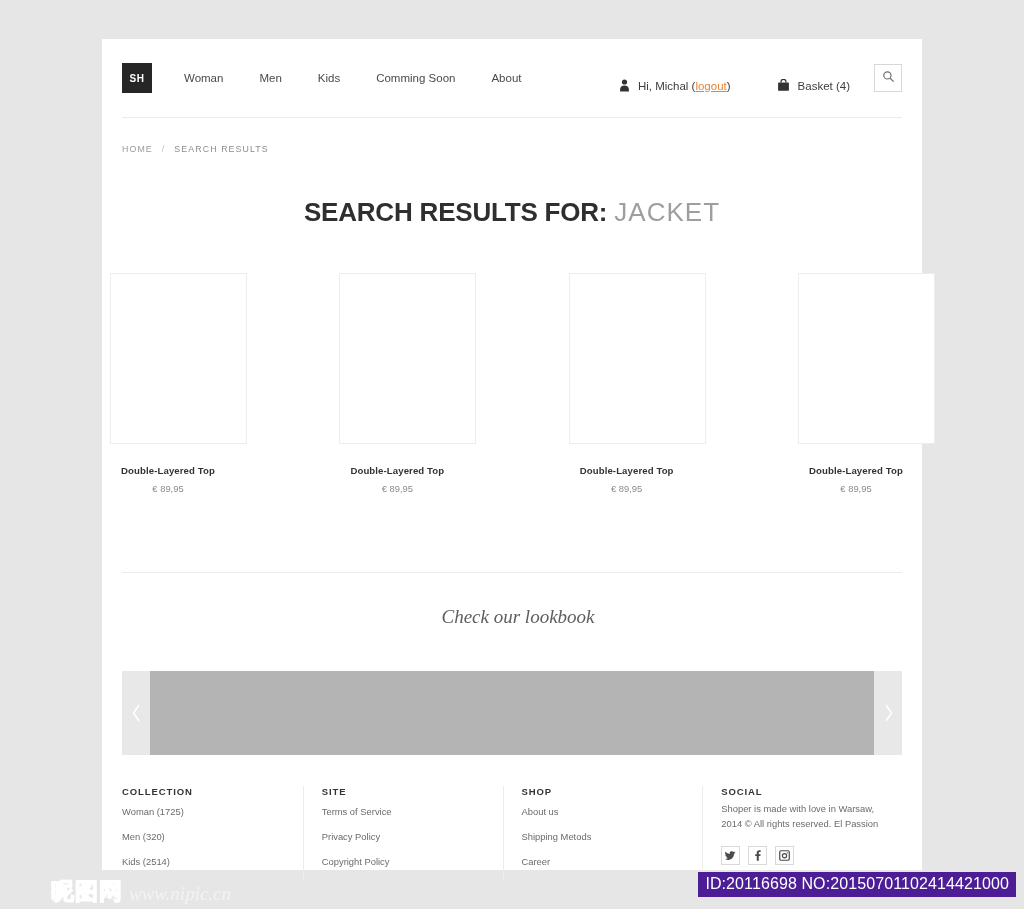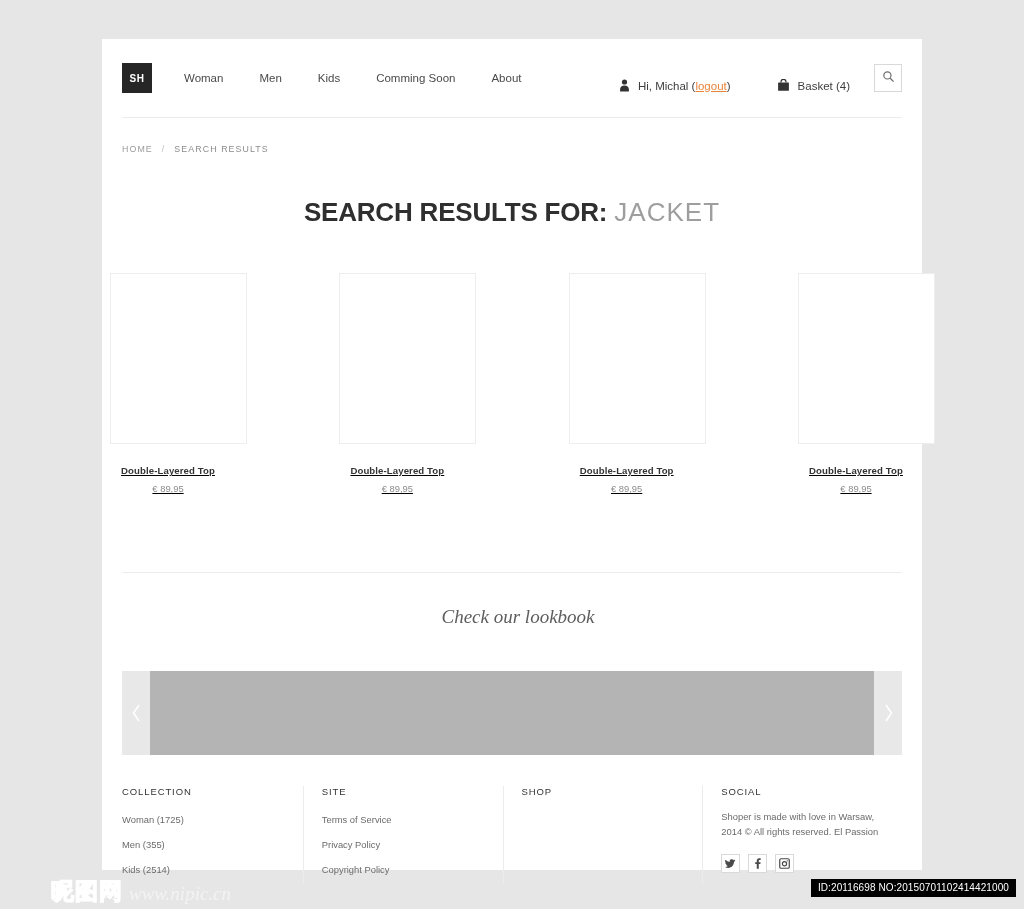--- a/index.html
+++ b/index.html
@@ -146,21 +146,21 @@
     color: #7c7c7c;
     margin-top: 10px;
   }
 
   
   .grid {
     display: flex;
     justify-content: space-between;
     padding: 45px 8px 0 8px;
   }
-  .card { width: 116px; text-decoration: underline; }
+  .card { width: 116px; }
   .thumb {
     width: 137px;
     height: 171px;
     border: 1px solid #ededed;
     background: #ffffff;
   }
   .card-name {
     text-align: center;
     font-size: 9.6px;
     font-weight: bold;
@@ -225,24 +225,24 @@
     min-height: 95px;
   }
   .fcol:nth-child(1) { padding-left: 0; }
   .fcol:nth-child(2),
   .fcol:nth-child(3),
   .fcol:nth-child(4) { padding-left: 18px; }
   .fcol:last-child { border-right: none; }
 
   .fhead {
     font-size: 9.5px;
-    font-weight: normal;
+    font-weight: bold;
     letter-spacing: .9px;
     color: #333333;
-    margin-bottom: 12px;
+    margin-bottom: 4px;
   }
   .flist { list-style: none; }
   .flist li { margin-bottom: 7px; }
   .flist a, .flist span {
     font-size: 9.4px;
     color: #6b6b6b;
     text-decoration: none;
   }
   .fnote {
     font-size: 9.4px;
@@ -289,23 +289,23 @@
     font-style: italic;
     font-size: 19px;
     color: #f3f3f3;
     margin-left: 6px;
     line-height: 1;
   }
   .wm-id {
     position: absolute;
     right: 8px;
     bottom: 12px;
-    background: #000000;
+    background: #4c1d95;
     color: #ffffff;
-    font-size: 10px;
+    font-size: 16px;
     padding: 3px 7px 4px 7px;
     letter-spacing: .1px;
     pointer-events: none;
   }
 </style>
 </head>
 <body>
 
 <div class="page-canvas">
 
@@ -423,38 +423,44 @@
         </span>
       </div>
     </div>
 
     <div class="footer">
 
       <div class="fcol">
         <div class="fhead">COLLECTION</div>
         <ul class="flist">
           <li><a href="#">Woman (1725)</a></li>
-          <li><a href="#">Men (355)</a></li>
+          <li><a href="#">Men (320)</a></li>
           <li><a href="#">Kids (2514)</a></li>
 
         </ul>
       </div>
 
       <div class="fcol">
         <div class="fhead">SITE</div>
         <ul class="flist">
           <li><a href="#">Terms of Service</a></li>
           <li><a href="#">Privacy Policy</a></li>
           <li><a href="#">Copyright Policy</a></li>
 
         </ul>
       </div>
 
       <div class="fcol">
         <div class="fhead">SHOP</div>
+        <ul class="flist">
+          <li><a href="#">About us</a></li>
+          <li><a href="#">Shipping Metods</a></li>
+          <li><a href="#">Career</a></li>
+
+        </ul>
       </div>
 
       <div class="fcol">
         <div class="fhead">SOCIAL</div>
         <div class="fnote">
           <div>Shoper is made with love in Warsaw,</div>
           <div>2014 © All rights reserved. El Passion</div>
         </div>
         <div class="social-row">
           <div class="social-btn">

